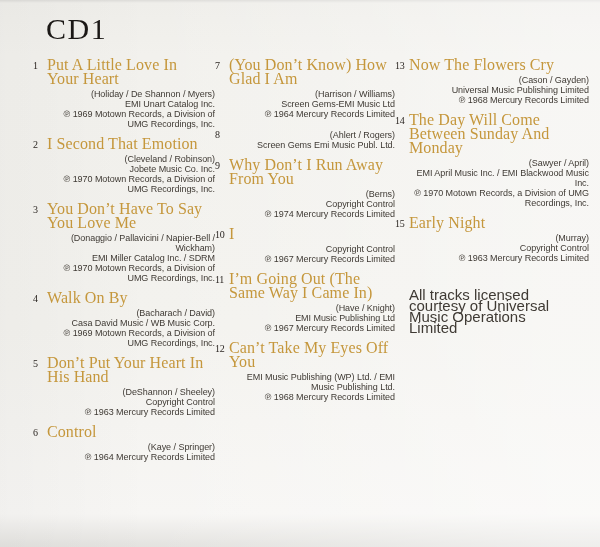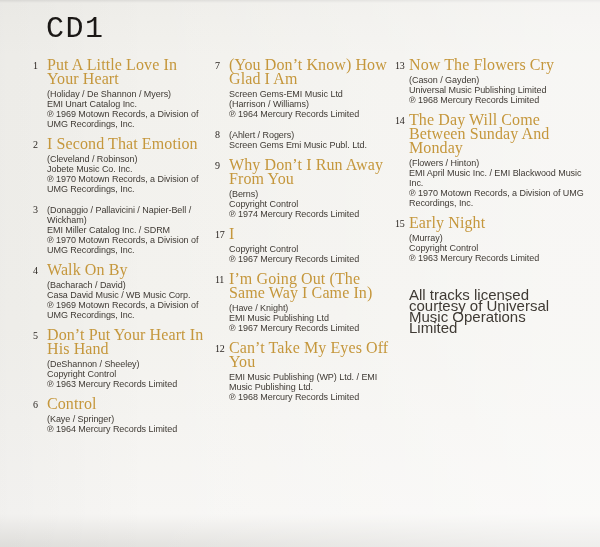--- a/index.html
+++ b/index.html
@@ -10,21 +10,21 @@
       linear-gradient(90deg, rgba(0,0,0,0.025) 0%, rgba(255,255,255,0) 25%, rgba(255,255,255,0.40) 93%),
       linear-gradient(180deg, #dddcd9 0px, #efeeea 3px, #f2f1ed 10%, #f3f2ee 60%, #f7f6f4 94%, #e3e2df 100%);
     color:var(--ink);
     --gold:#c5973c;
     --ink:#3f3a34;
     --num:#2b2622;
     --heading:#1b1816;
   }
   .page { padding:13px 0 0 33px; box-sizing:border-box; width:600px; height:547px; }
   .cd-title {
-    font-family:Liberation Mono, monospace;
+    font-family:Liberation Serif, serif;
     font-weight:normal; font-size:30px; line-height:32px;
     letter-spacing:1.5px; color:var(--heading);
     margin:0 0 13px 13px;
   }
   .cols { display:flex; align-items:flex-start; }
   .col { box-sizing:border-box; flex:none; }
   .col:nth-child(1) { width:182px; }
   .col:nth-child(2) { width:180px; }
   .col:nth-child(3) { width:194px; }
   .track { display:flex; margin-bottom:8px; }
@@ -33,21 +33,21 @@
     font-family:"Liberation Serif","DejaVu Serif",serif;
     font-size:10px; line-height:13px; padding-top:1px;
     letter-spacing:-0.3px; color:var(--num);
   }
   .tbody { flex:1; min-width:0; }
   .title {
     font-family:"Liberation Serif","DejaVu Serif",serif;
     font-size:16px; line-height:14px; letter-spacing:0.1px;
     color:var(--gold); padding-right:6px;
   }
-  .credits { margin-top:3px; }
+  .credits { margin-top:3px;text-align:right; }
   .credit {
     font-size:9px; line-height:10px; letter-spacing:-0.05px;
     color:var(--ink);
   }
   .note {
     font-size:15px; line-height:11px; color:var(--ink);
     margin:26px 0 0 14px; width:158px;
   }
 </style>
 </head>
@@ -77,20 +77,21 @@
               <div class="credit">(Cleveland / Robinson)</div>
               <div class="credit">Jobete Music Co. Inc.</div>
               <div class="credit">℗ 1970 Motown Records, a Division of UMG Recordings, Inc.</div>
             </div>
     </div>
   </div>
 
   <div class="track">
     <div class="num">3</div>
     <div class="tbody">
+      <div class="title">You Don’t Have To Say You Love Me</div>
       <div class="credits">
               <div class="credit">(Donaggio / Pallavicini / Napier-Bell / Wickham)</div>
               <div class="credit">EMI Miller Catalog Inc. / SDRM</div>
               <div class="credit">℗ 1970 Motown Records, a Division of UMG Recordings, Inc.</div>
             </div>
     </div>
   </div>
 
   <div class="track">
     <div class="num">4</div>
@@ -126,22 +127,22 @@
             </div>
     </div>
   </div>
 </div>
     <div class="col">
   <div class="track">
     <div class="num">7</div>
     <div class="tbody">
       <div class="title">(You Don’t Know) How Glad I Am</div>
       <div class="credits">
+              <div class="credit">(Harrison / Williams)</div>
               <div class="credit">Screen Gems-EMI Music Ltd</div>
-              <div class="credit">(Harrison / Williams)</div>
               <div class="credit">℗ 1964 Mercury Records Limited</div>
             </div>
     </div>
   </div>
 
   <div class="track">
     <div class="num">8</div>
     <div class="tbody">
       <div class="credits">
               <div class="credit">(Ahlert / Rogers)</div>
@@ -156,21 +157,21 @@
       <div class="title">Why Don’t I Run Away From You</div>
       <div class="credits">
               <div class="credit">(Berns)</div>
               <div class="credit">Copyright Control</div>
               <div class="credit">℗ 1974 Mercury Records Limited</div>
             </div>
     </div>
   </div>
 
   <div class="track">
-    <div class="num">17</div>
+    <div class="num">10</div>
     <div class="tbody">
       <div class="title">I</div>
       <div class="credits">
               <div class="credit">Copyright Control</div>
               <div class="credit">℗ 1967 Mercury Records Limited</div>
             </div>
     </div>
   </div>
 
   <div class="track">
@@ -207,21 +208,21 @@
               <div class="credit">℗ 1968 Mercury Records Limited</div>
             </div>
     </div>
   </div>
 
   <div class="track">
     <div class="num">14</div>
     <div class="tbody">
       <div class="title">The Day Will Come Between Sunday And Monday</div>
       <div class="credits">
-              <div class="credit">(Flowers / Hinton)</div>
+              <div class="credit">(Sawyer / April)</div>
               <div class="credit">EMI April Music Inc. / EMI Blackwood Music Inc.</div>
               <div class="credit">℗ 1970 Motown Records, a Division of UMG Recordings, Inc.</div>
             </div>
     </div>
   </div>
 
   <div class="track">
     <div class="num">15</div>
     <div class="tbody">
       <div class="title">Early Night</div>

